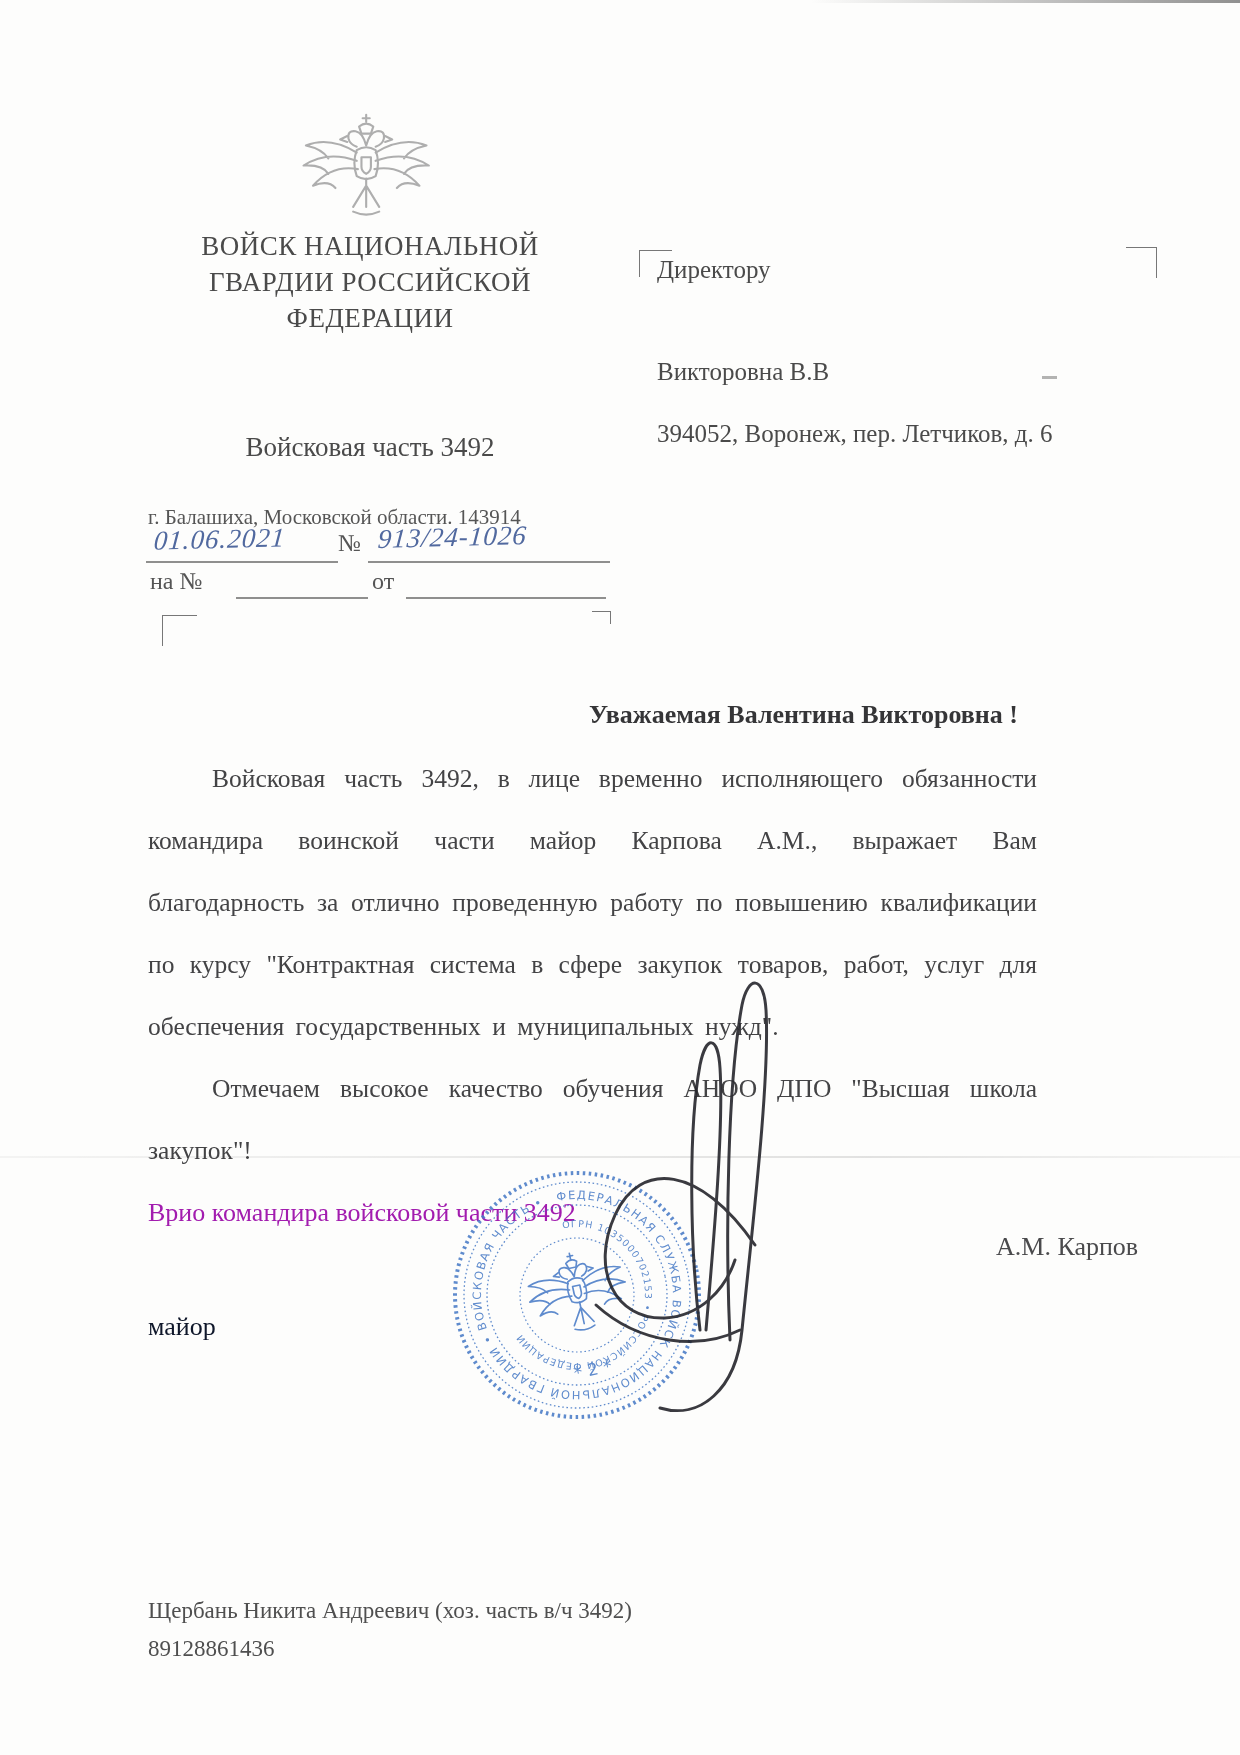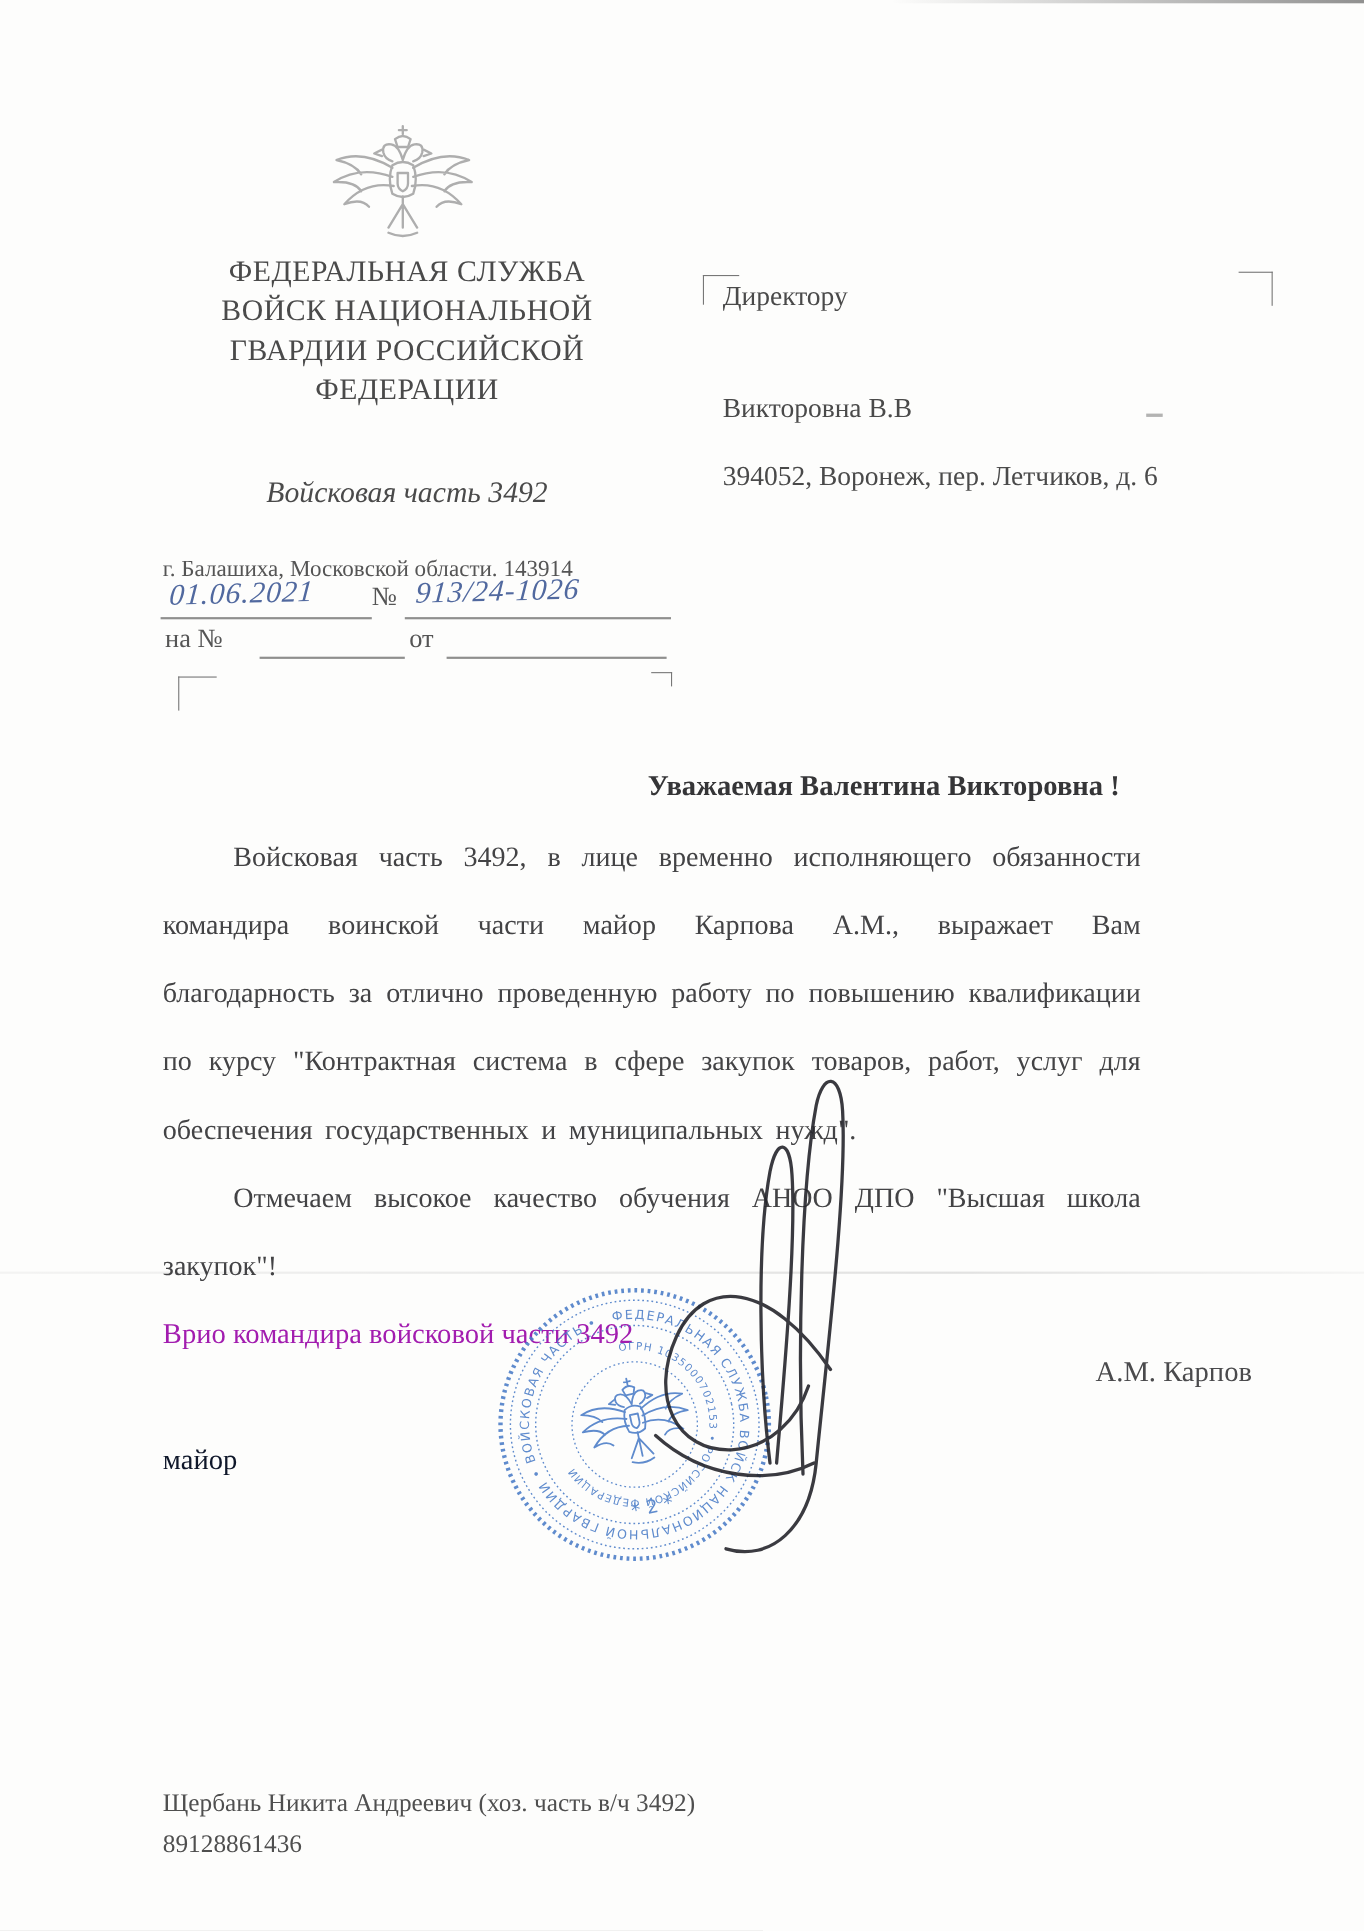--- a/index.html
+++ b/index.html
@@ -16,21 +16,21 @@
   .scan-top-edge{top:0;right:0;width:430px;height:3px;
     background:linear-gradient(90deg,transparent,rgba(55,55,55,.55));}
   .crease{left:0;top:1156px;width:100%;height:2px;
     background:linear-gradient(90deg,rgba(0,0,0,.04),rgba(0,0,0,.11) 70%,rgba(0,0,0,.03));}
   .dash-artifact{left:1042px;top:376px;width:15px;height:3px;background:rgba(40,40,40,.35);}
 
   
   .emblem{left:290px;top:110px;width:150px;height:130px;color:#9b9b9b;opacity:.8;}
   .org-block{left:160px;top:228px;width:420px;text-align:center;
     font-size:27px;line-height:36px;letter-spacing:.5px;color:#4a4a4a;}
-  .unit-line{left:160px;top:432px;width:420px;text-align:center;font-size:27px;color:#4a4a4a;font-style:italic;}
+  .unit-line{left:160px;top:432px;width:420px;text-align:center;font-size:27px;color:#4a4a4a;}
   .issuer-address{left:148px;top:505px;font-size:21px;color:#555;}
 
   
   .hand{font-style:italic;color:#51699f;transform:rotate(-1.5deg) skewX(-6deg);
     font-size:27px;letter-spacing:1px;}
   .hw-date{left:154px;top:524px;}
   .hw-number{left:378px;top:522px;}
   .num-sign{left:338px;top:530px;font-size:24px;color:#555;}
   .uline{height:2px;background:#6a6a6a;opacity:.75;}
   .ul-date{left:146px;top:561px;width:192px;}
@@ -66,21 +66,21 @@
   .sig-pos1{left:148px;top:1198px;font-size:26px;color:#a21caf;}
   .sig-pos2{left:148px;top:1312px;font-size:26px;color:#0f172a;}
   .sig-name{left:996px;top:1232px;font-size:26px;color:#4a4a4c;}
 
   
   .stamp{left:437px;top:1155px;width:280px;height:280px;
     transform:rotate(-12deg);opacity:.88;}
   .signature{left:540px;top:960px;width:290px;height:490px;}
 
   
-  .footer{left:148px;top:1592px;font-size:23px;line-height:38px;color:#4f4f4f;margin-top:28px;}
+  .footer{left:148px;top:1592px;font-size:23px;line-height:38px;color:#4f4f4f;}
 </style>
 </head>
 <body>
 
 <svg width="0" height="0" style="position:absolute" aria-hidden="true">
   <defs>
     <g id="eagle-shape" fill="none" stroke="currentColor" stroke-width="1.8" stroke-linecap="round" stroke-linejoin="round">
       <path d="M58 7 h6 M61 4 v6 M55 14 q6 -5 12 0 l-2 6 h-8 z"></path>
       <path d="M61 30 q-3 -11 -9 -12 q-7 -1 -6 6 q1 5 7 7 M61 30 q3 -11 9 -12 q7 -1 6 6 q-1 5 -7 7"></path>
       <path d="M45 22 l-6 3 l6 2 M77 22 l6 3 l-6 2"></path>
@@ -97,21 +97,20 @@
 
   <div class="abs scan-top-edge"></div>
   <div class="abs crease"></div>
   <div class="abs dash-artifact"></div>
 
   <svg class="abs emblem" viewBox="0 0 120 110">
     <use href="#eagle-shape"></use>
   </svg>
 
   <div class="abs org-block">
-    <div>ФЕДЕРАЛЬНАЯ СЛУЖБА</div>
     <div>ВОЙСК НАЦИОНАЛЬНОЙ</div>
     <div>ГВАРДИИ РОССИЙСКОЙ</div>
     <div>ФЕДЕРАЦИИ</div>
   </div>
   <div class="abs unit-line">Войсковая часть 3492</div>
   <div class="abs issuer-address">г. Балашиха, Московской области. 143914</div>
 
   <div class="abs hand hw-date">01.06.2021</div>
   <div class="abs num-sign">№</div>
   <div class="abs hand hw-number">913/24-1026</div>

